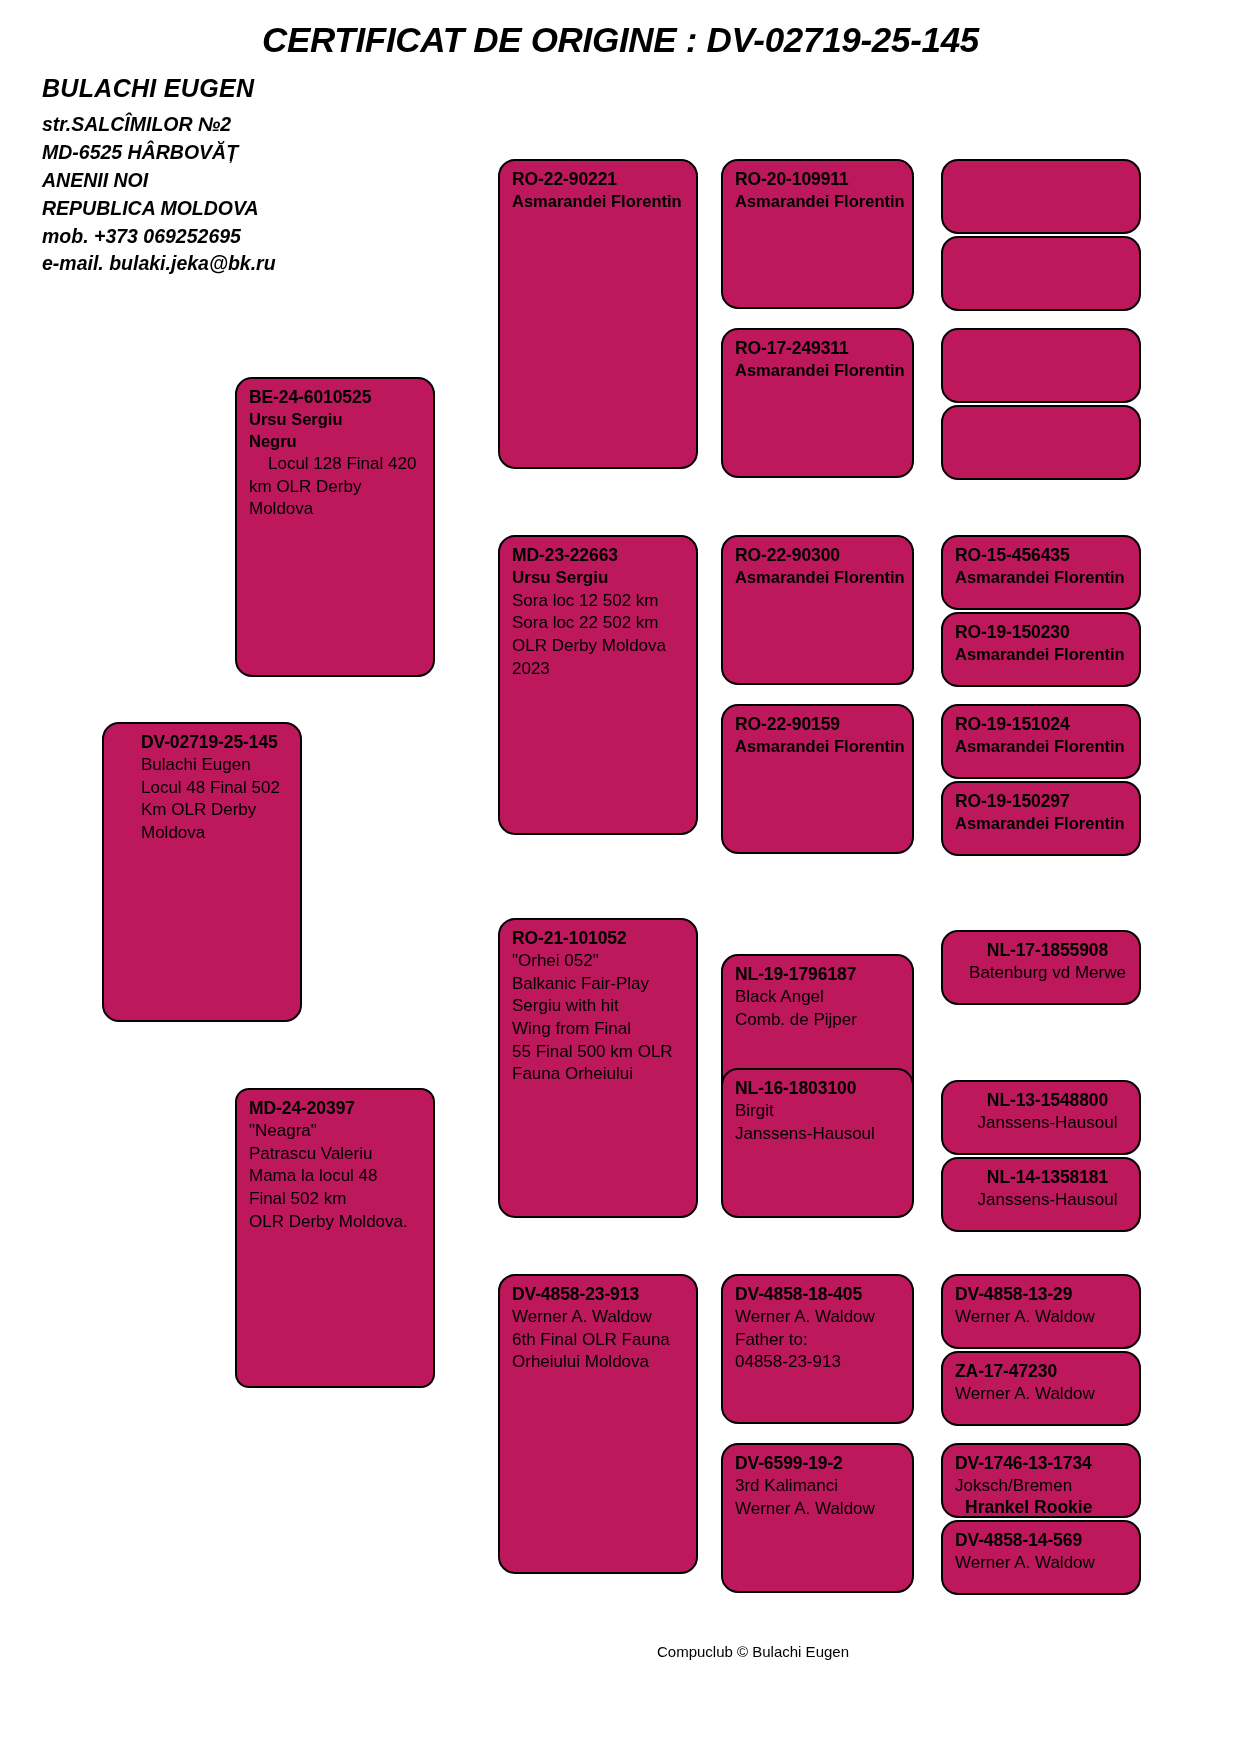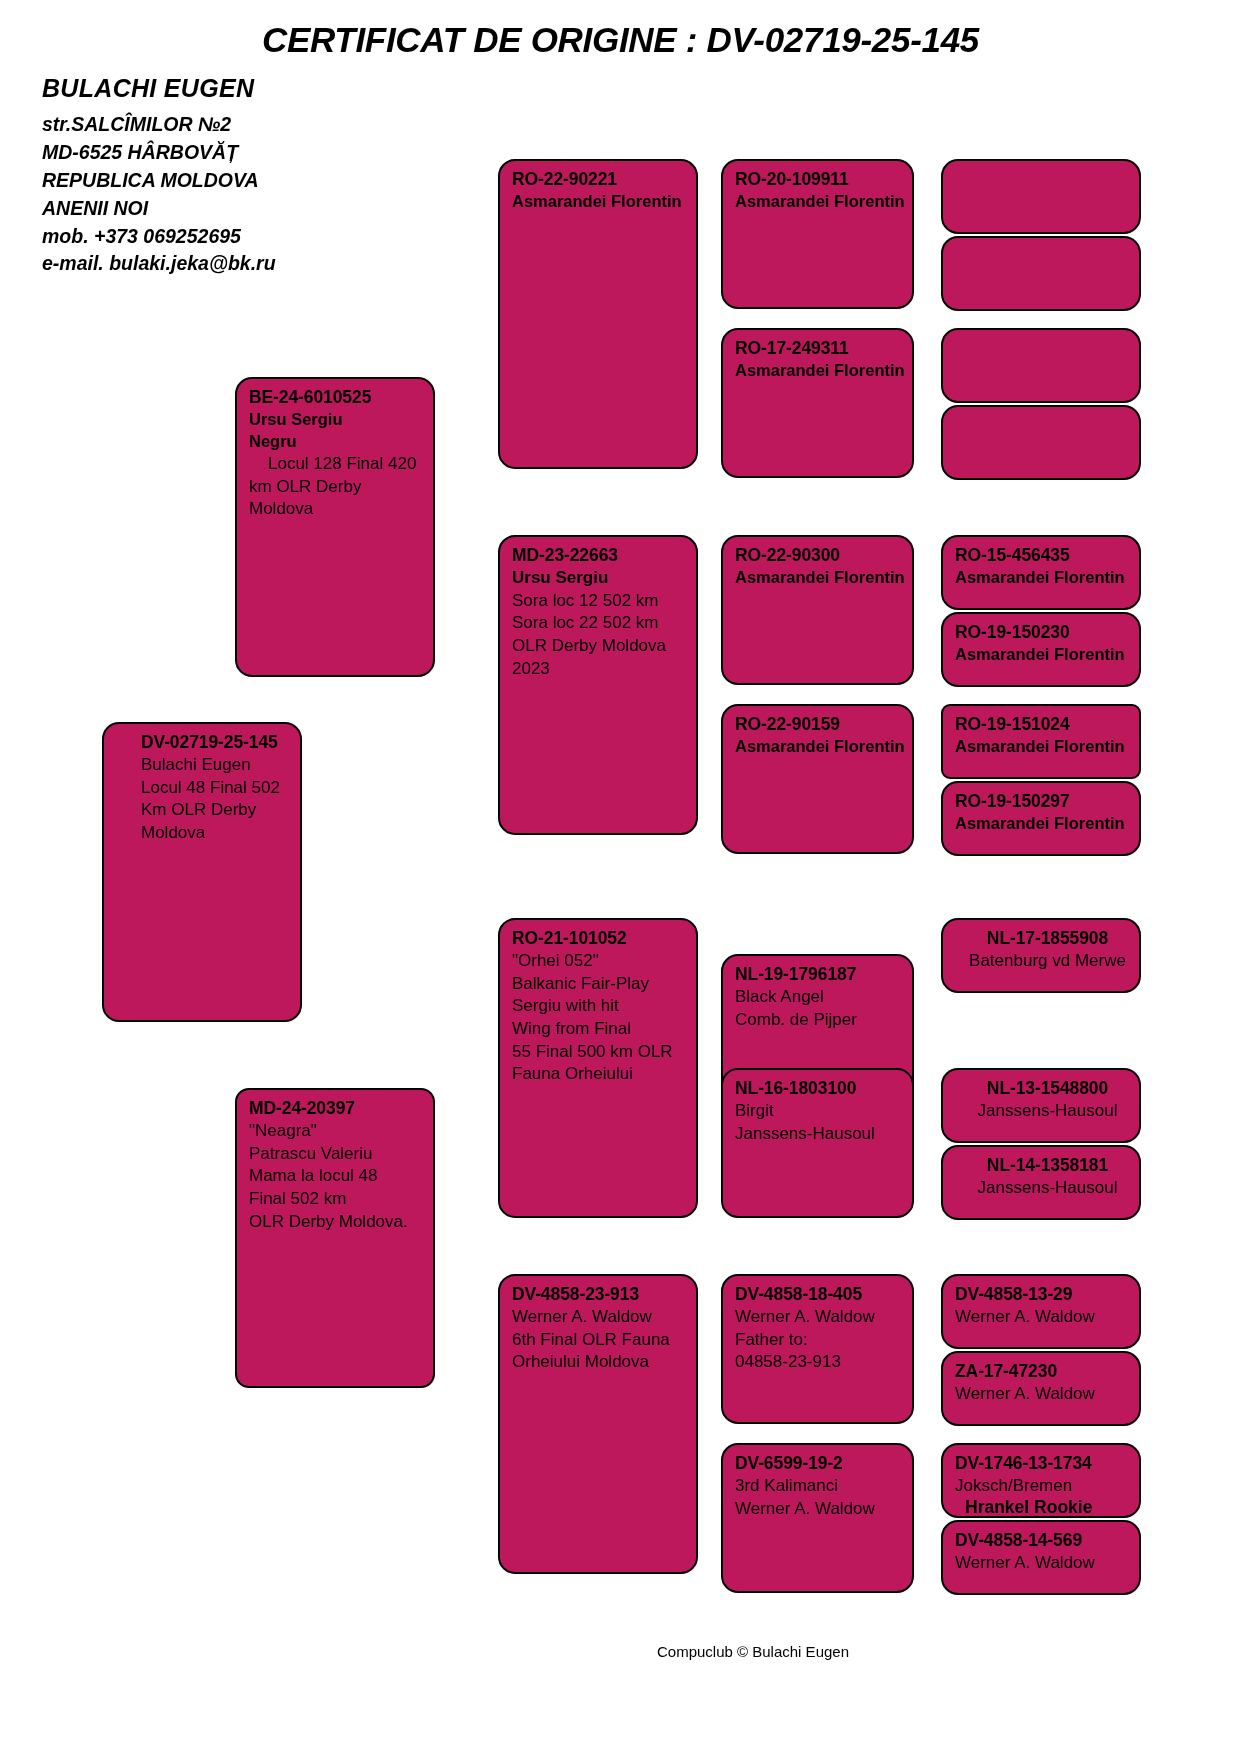--- a/index.html
+++ b/index.html
@@ -80,20 +80,21 @@
     font-weight: bold;
     font-size: 16.5px;
   }
   .pbox.center-sub .pid,
   .pbox.center-sub .pline {
     text-align: center;
   }
   .pbox.center-sub {
     padding-left: 23px;
     padding-right: 10px;
+    margin-top: 12px;
   }
 
   
   .clipline {
     position: absolute;
     font-size: 17.5px;
     font-weight: bold;
     white-space: nowrap;
     line-height: 1.33;
   }
@@ -116,22 +117,22 @@
 <body>
 
 <div id="page">
 
   <div id="doc-title">CERTIFICAT DE ORIGINE : DV-02719-25-145</div>
 
   <div id="owner-block">
     <div id="owner-name">BULACHI EUGEN</div>
     <div class="owner-line">str.SALCÎMILOR №2</div>
     <div class="owner-line">MD-6525 HÂRBOVĂȚ</div>
+    <div class="owner-line">ANENII NOI</div>
     <div class="owner-line">REPUBLICA MOLDOVA</div>
-    <div class="owner-line">ANENII NOI</div>
     <div class="owner-line">mob. +373 069252695</div>
     <div class="owner-line">e-mail. bulaki.jeka@bk.ru</div>
   </div>
 
   <div class="pbox bold-sub" style="left:235px; top:377px; width:200px; height:300px;">
     <div class="pid">BE-24-6010525</div>
     <div class="pline">Ursu Sergiu</div>
     <div class="pline">Negru</div>
     <div class="pline" style="font-weight:normal;font-size:17px;margin-left:19px;">Locul  128 Final 420</div>
     <div class="pline" style="font-weight:normal;font-size:17px;">km OLR Derby</div>
@@ -237,21 +238,21 @@
   <div class="pbox" style="left:941px; top:405px; width:200px; height:75px;"></div>
 
   <div class="pbox bold-sub" style="left:941px; top:535px; width:200px; height:75px;">
     <div class="pid">RO-15-456435</div>
     <div class="pline">Asmarandei Florentin</div>
   </div>
   <div class="pbox bold-sub" style="left:941px; top:612px; width:200px; height:75px;">
     <div class="pid">RO-19-150230</div>
     <div class="pline">Asmarandei Florentin</div>
   </div>
-  <div class="pbox bold-sub" style="left:941px; top:704px; width:200px; height:75px;border-radius:9px;">
+  <div class="pbox bold-sub" style="left:941px; top:704px; width:200px; height:75px;">
     <div class="pid">RO-19-151024</div>
     <div class="pline">Asmarandei Florentin</div>
   </div>
   <div class="pbox bold-sub" style="left:941px; top:781px; width:200px; height:75px;">
     <div class="pid">RO-19-150297</div>
     <div class="pline">Asmarandei Florentin</div>
   </div>
 
   <div class="pbox center-sub" style="left:941px; top:918px; width:200px; height:75px;">
     <div class="pid">NL-17-1855908</div>

